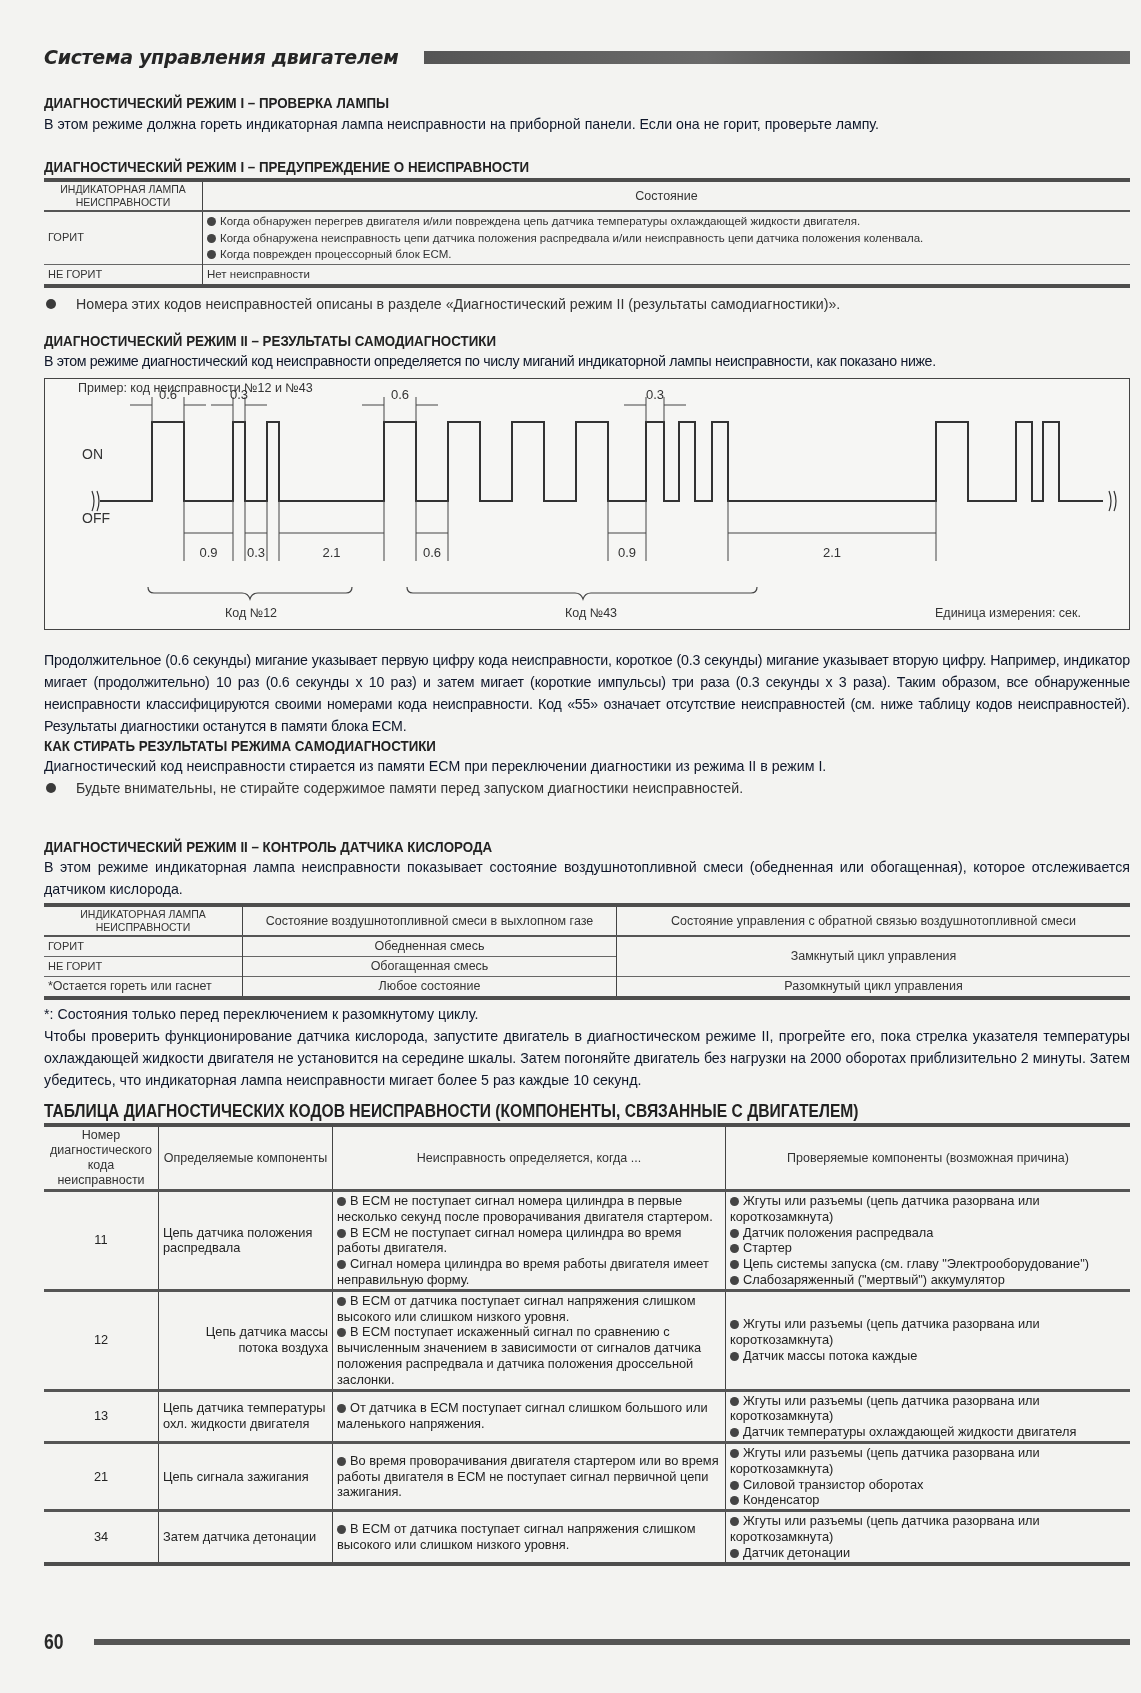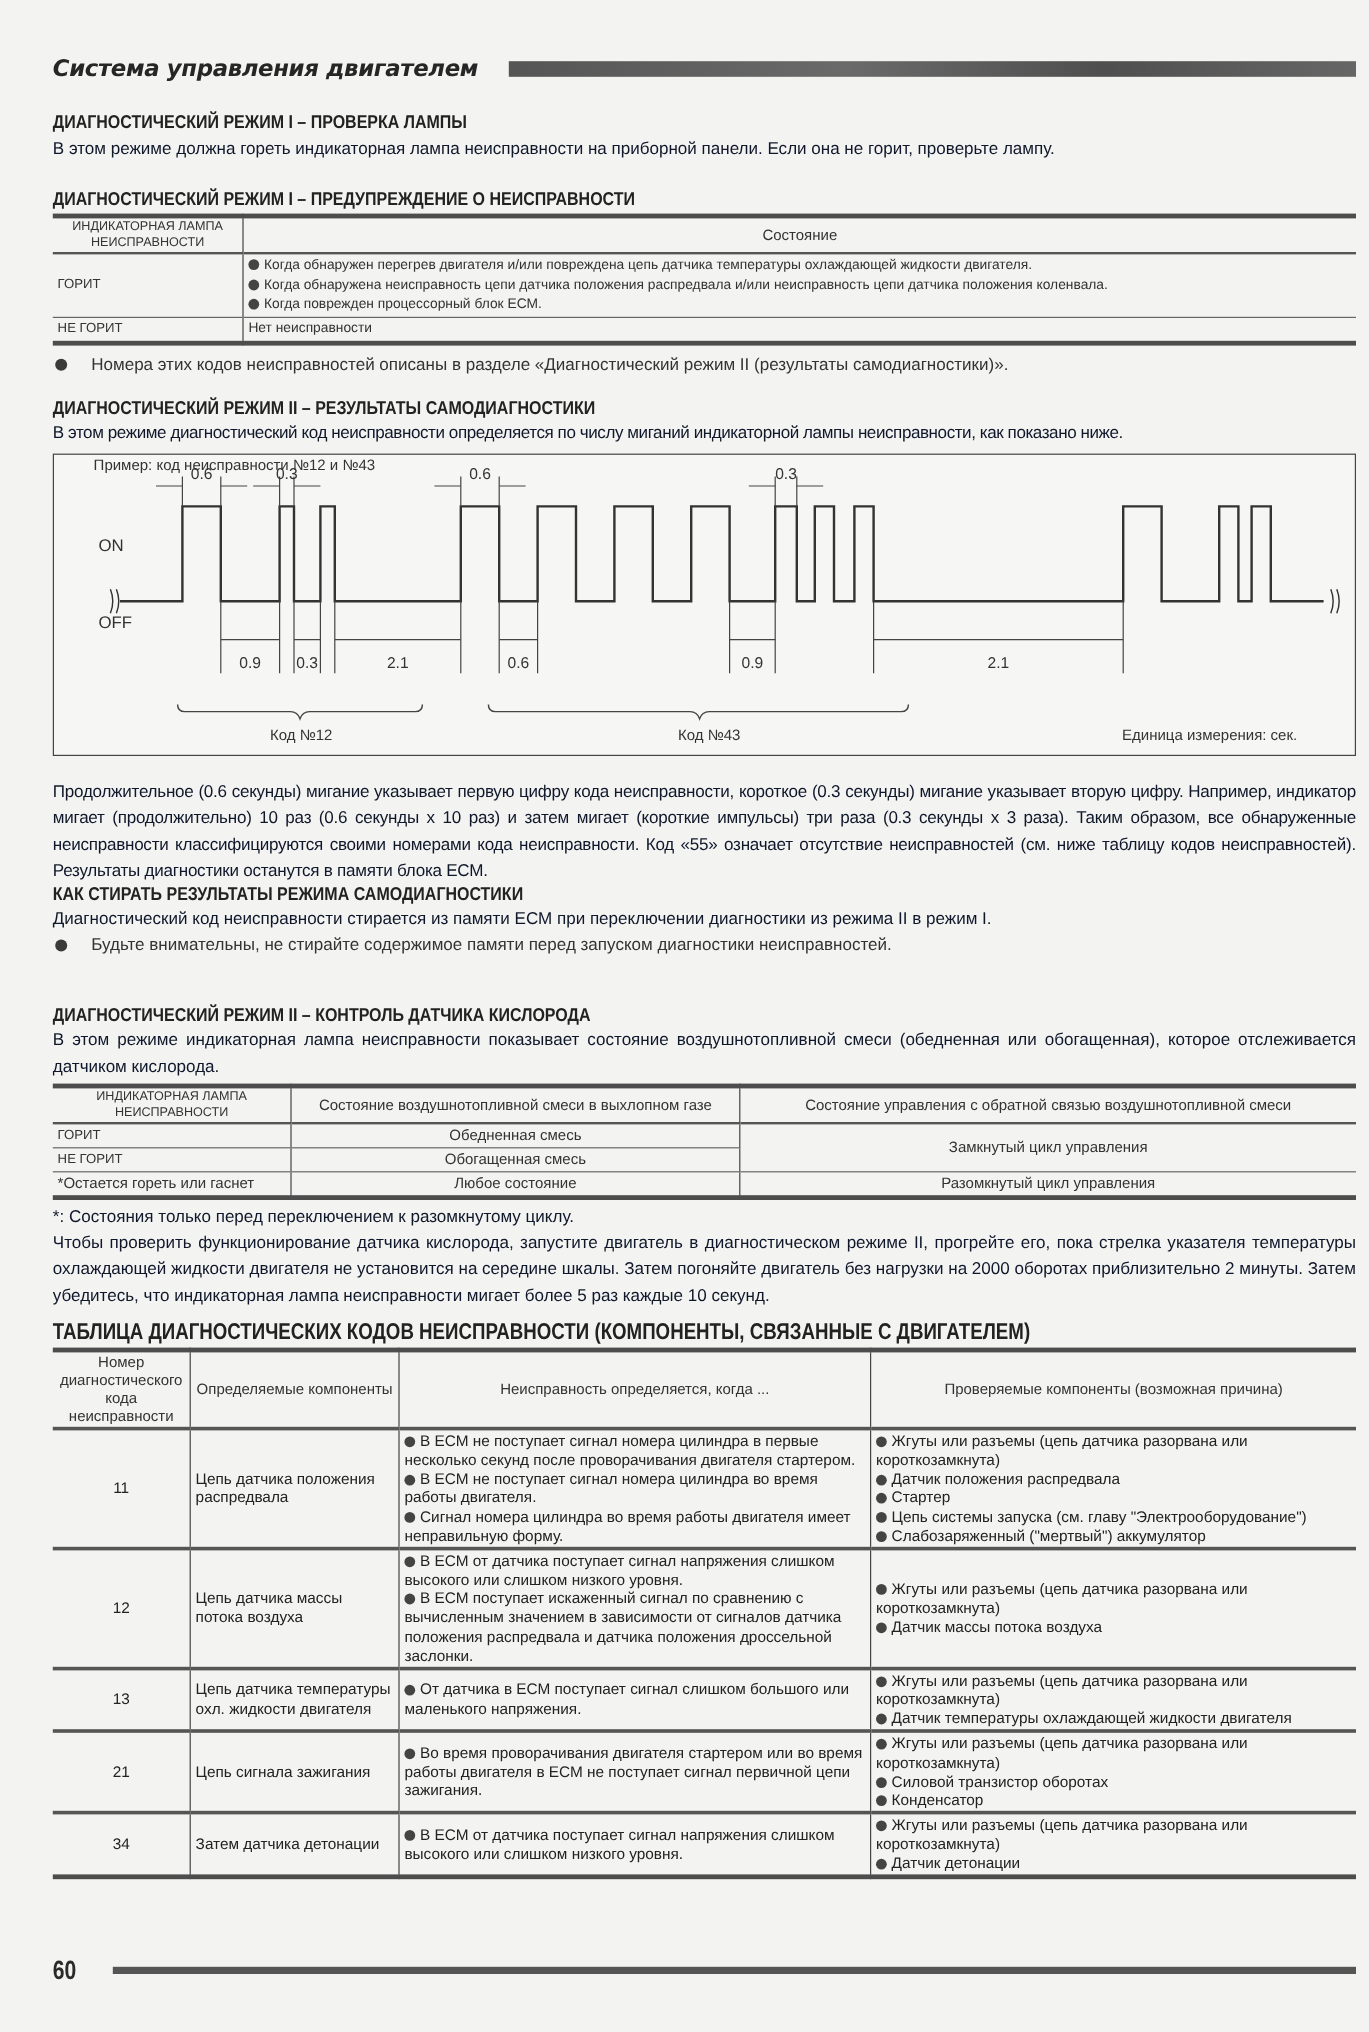--- a/index.html
+++ b/index.html
@@ -204,28 +204,28 @@
             <td class="">
               <div><span class="dot"></span><span>Жгуты или разъемы (цепь датчика разорвана или короткозамкнута)</span></div>
               <div><span class="dot"></span><span>Датчик положения распредвала</span></div>
               <div><span class="dot"></span><span>Стартер</span></div>
               <div><span class="dot"></span><span>Цепь системы запуска (см. главу "Электрооборудование")</span></div>
               <div><span class="dot"></span><span>Слабозаряженный ("мертвый") аккумулятор</span></div>
             </td>
           </tr>
           <tr>
             <td class="vline code">12</td>
-            <td class="vline" style="vertical-align: middle;">Цепь датчика массы потока воздуха</td>
+            <td class="vline" style="vertical-align: middle; text-align: right;">Цепь датчика массы потока воздуха</td>
             <td class="vline">
               <div><span class="dot"></span><span>В ЕСМ от датчика поступает сигнал напряжения слишком высокого или слишком низкого уровня.</span></div>
               <div><span class="dot"></span><span>В ЕСМ поступает искаженный сигнал по сравнению с вычисленным значением в зависимости от сигналов датчика положения распредвала и датчика положения дроссельной заслонки.</span></div>
             </td>
             <td class="">
               <div><span class="dot"></span><span>Жгуты или разъемы (цепь датчика разорвана или короткозамкнута)</span></div>
-              <div><span class="dot"></span><span>Датчик массы потока воздуха</span></div>
+              <div><span class="dot"></span><span>Датчик массы потока каждые</span></div>
             </td>
           </tr>
           <tr>
             <td class="vline code">13</td>
             <td class="vline" style="vertical-align: middle;">Цепь датчика температуры охл. жидкости двигателя</td>
             <td class="vline">
               <div><span class="dot"></span><span>От датчика в ЕСМ поступает сигнал слишком большого или маленького напряжения.</span></div>
             </td>
             <td class="">
               <div><span class="dot"></span><span>Жгуты или разъемы (цепь датчика разорвана или короткозамкнута)</span></div>

